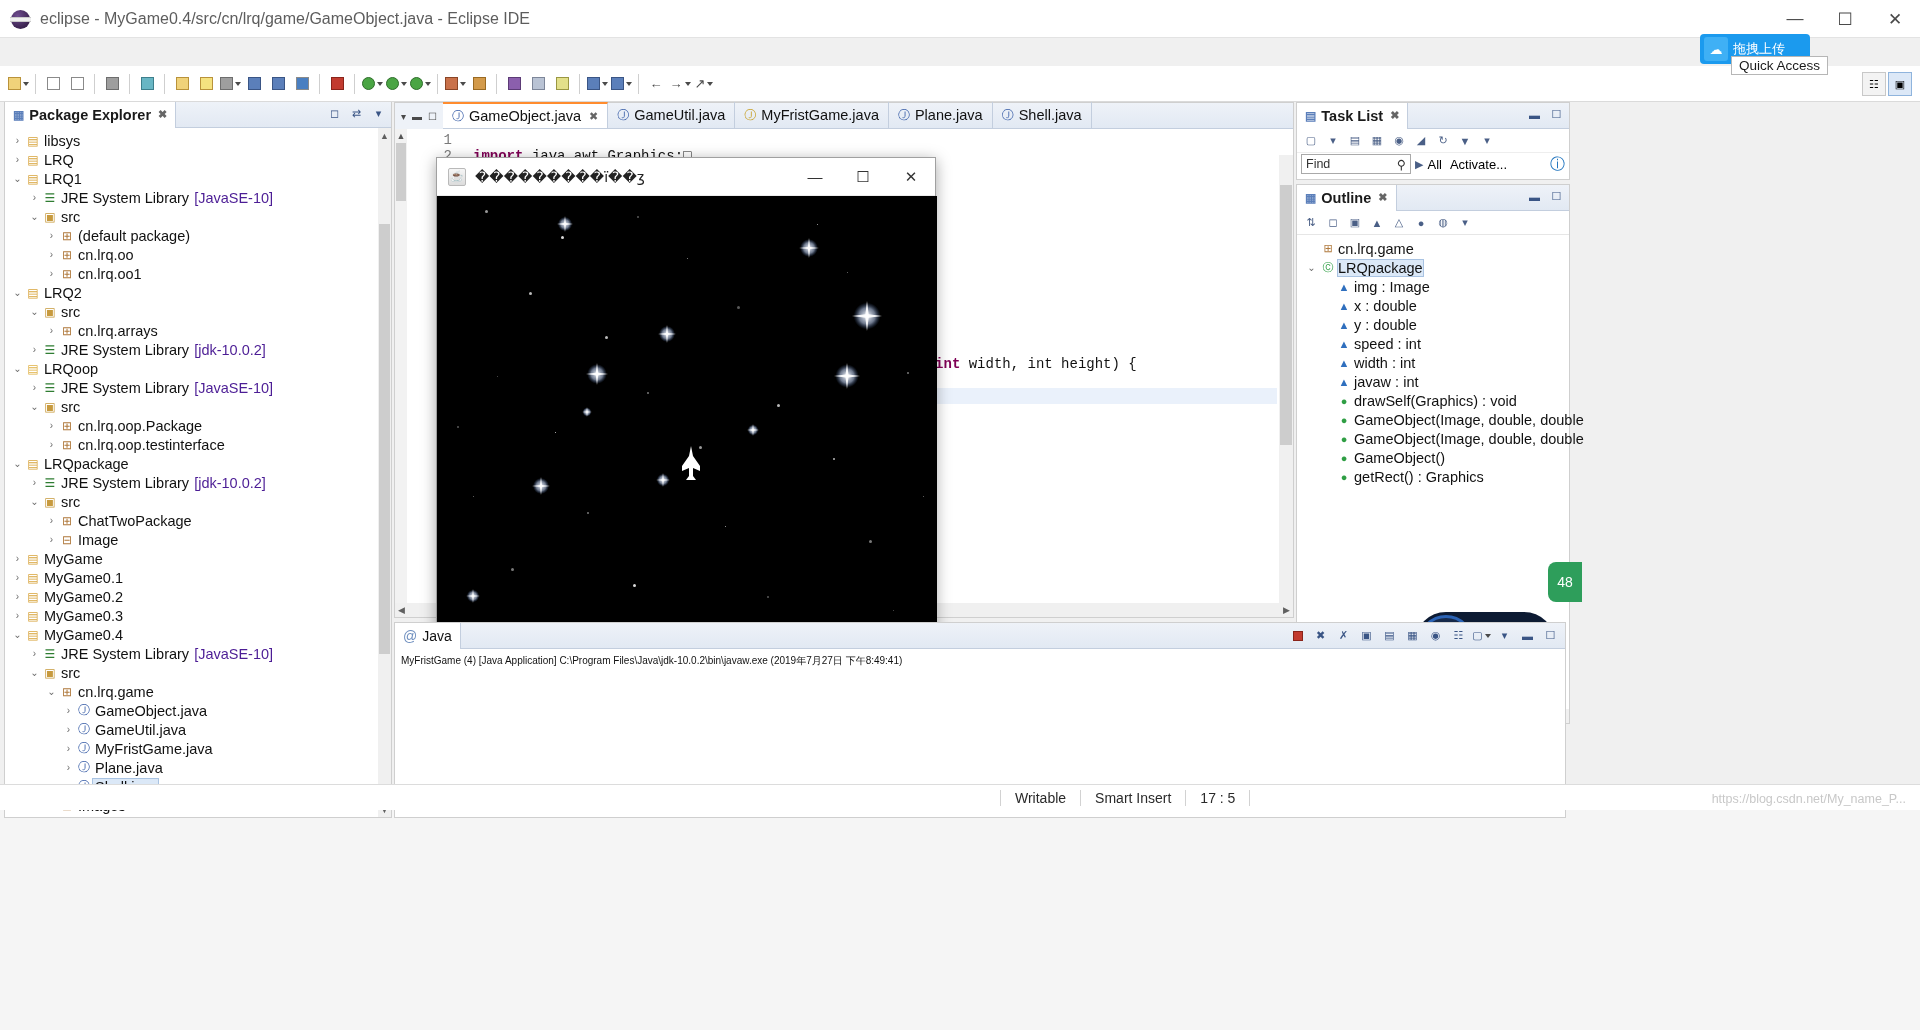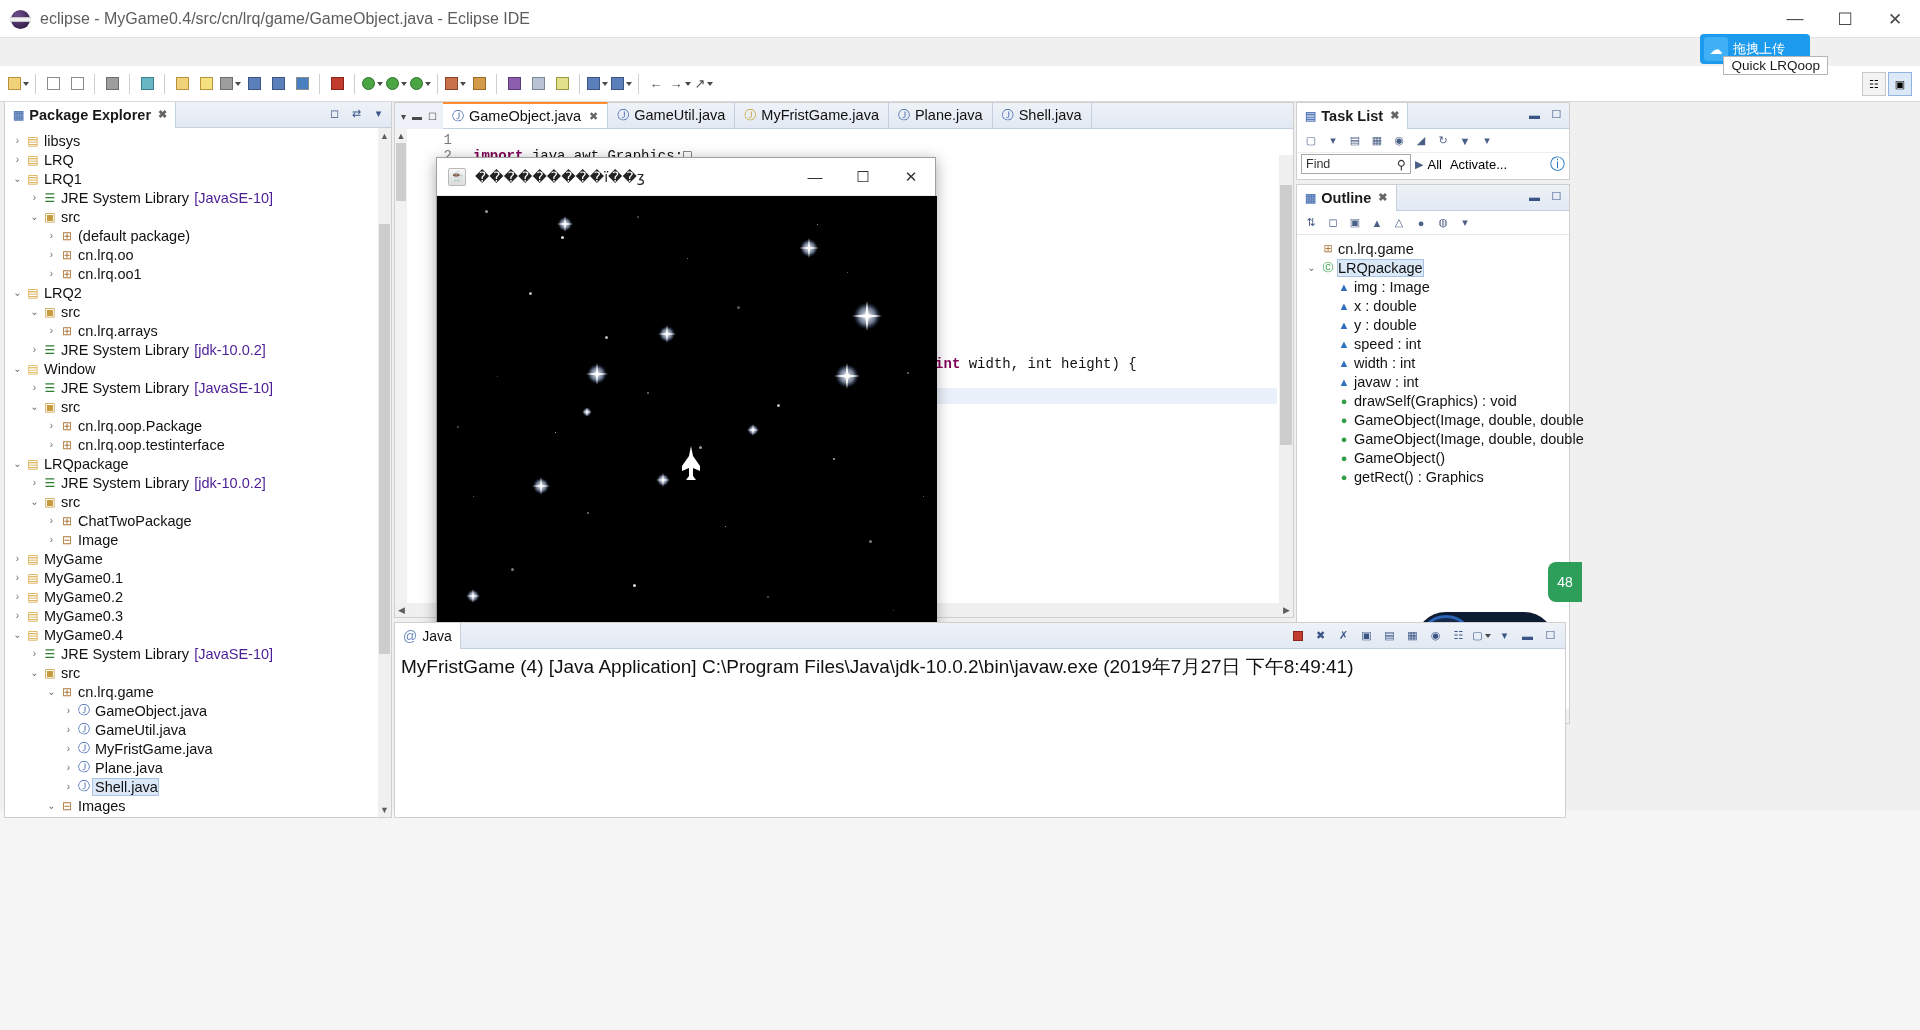--- a/index.html
+++ b/index.html
@@ -232,21 +232,21 @@
     position:absolute; left:394px; top:622px; width:1172px; height:196px;
     background:#fff; border:1px solid #cfcfcf;
   }
   .con-tabbar{ height:26px; background:linear-gradient(#eef2f8,#e2e9f3);
     border-bottom:1px solid #c3cede; display:flex; align-items:center; position:relative; }
   .con-tab{ height:26px; background:#fff; display:flex; align-items:center; padding:0 8px;
             font-size:14px; color:#111; border-right:1px solid #c3cede; }
   .con-acts{ position:absolute; right:5px; top:3px; display:flex; gap:4px; align-items:center; }
   .cact{ width:19px;height:19px;display:flex;align-items:center;justify-content:center;font-size:11px;color:#3a5585; }
   .con-body{ position:absolute; top:26px; left:0; right:0; bottom:0; padding:5px 6px;
-             font-size:19px; color:#111; }
+             font-size:10px; color:#111; }
 
   
   .statusbar{
     position:absolute; left:0; bottom:0; width:1920px; height:26px;
     background:#fff; border-top:1px solid #dcdcdc; display:flex; align-items:center;
     font-size:14px; color:#2a2a2a;
   }
   .st-cell{ padding:0 14px; height:26px; display:flex; align-items:center; }
   .st-sep{ width:1px; height:16px; background:#d2d2d2; }
   .watermark{ position:absolute; right:14px; bottom:4px; font-size:12.5px; color:#c8c8c8; }
@@ -357,21 +357,21 @@
     <div class="tbsep"></div>
     <div class="tbi">←</div>
     <div class="tbi">→<span class="tri-dn"></span></div>
     <div class="tbi">↗<span class="tri-dn"></span></div>
   </div>
 
   <div class="upload-pill">
     <div class="ico">☁</div>
     <span>拖拽上传</span>
   </div>
-  <div class="quick-access">Quick LRQoop</div>
+  <div class="quick-access">Quick Access</div>
   <div class="persp-btns">
     <div class="persp">☷</div>
     <div class="persp active">▣</div>
   </div>
 
   <div class="pkg-panel">
     <div class="view-tabbar">
       <div class="view-tab">
         <span class="gico">▦</span>
         <span>Package Explorer</span>
@@ -442,21 +442,21 @@
         </div>
         <div class="trow" style="padding-left: 23px;">
           <span class="arr">›</span>
           <span class="ic ic-jre">☰</span>
           <span class="lbl">JRE System Library</span>
           <span class="dim" style="padding-left: 5px;">[jdk-10.0.2]</span>
         </div>
         <div class="trow" style="padding-left: 6px;">
           <span class="arr">⌄</span>
           <span class="ic ic-folder">▤</span>
-          <span class="lbl">Window</span>
+          <span class="lbl">LRQoop</span>
         </div>
         <div class="trow" style="padding-left: 23px;">
           <span class="arr">›</span>
           <span class="ic ic-jre">☰</span>
           <span class="lbl">JRE System Library</span>
           <span class="dim" style="padding-left: 5px;">[JavaSE-10]</span>
         </div>
         <div class="trow" style="padding-left: 23px;">
           <span class="arr">⌄</span>
           <span class="ic ic-src">▣</span>
@@ -1051,14 +1051,25 @@
         <div class="cact">☷</div>
         <div class="cact">▢<span class="tri-dn"></span></div>
         <div class="cact">▾</div>
         <div class="cact">▬</div>
         <div class="cact">☐</div>
       </div>
     </div>
     <div class="con-body">MyFristGame (4) [Java Application] C:\Program Files\Java\jdk-10.0.2\bin\javaw.exe (2019年7月27日 下午8:49:41)</div>
   </div>
 
+  <div class="statusbar">
+    <div style="width:1000px"></div>
+    <div class="st-sep"></div>
+    <div class="st-cell">Writable</div>
+    <div class="st-sep"></div>
+    <div class="st-cell">Smart Insert</div>
+    <div class="st-sep"></div>
+    <div class="st-cell">17 : 5</div>
+    <div class="st-sep"></div>
+    <div class="watermark">https://blog.csdn.net/My_name_P...</div>
+  </div>
 
 </div>
 
 </body></html>

